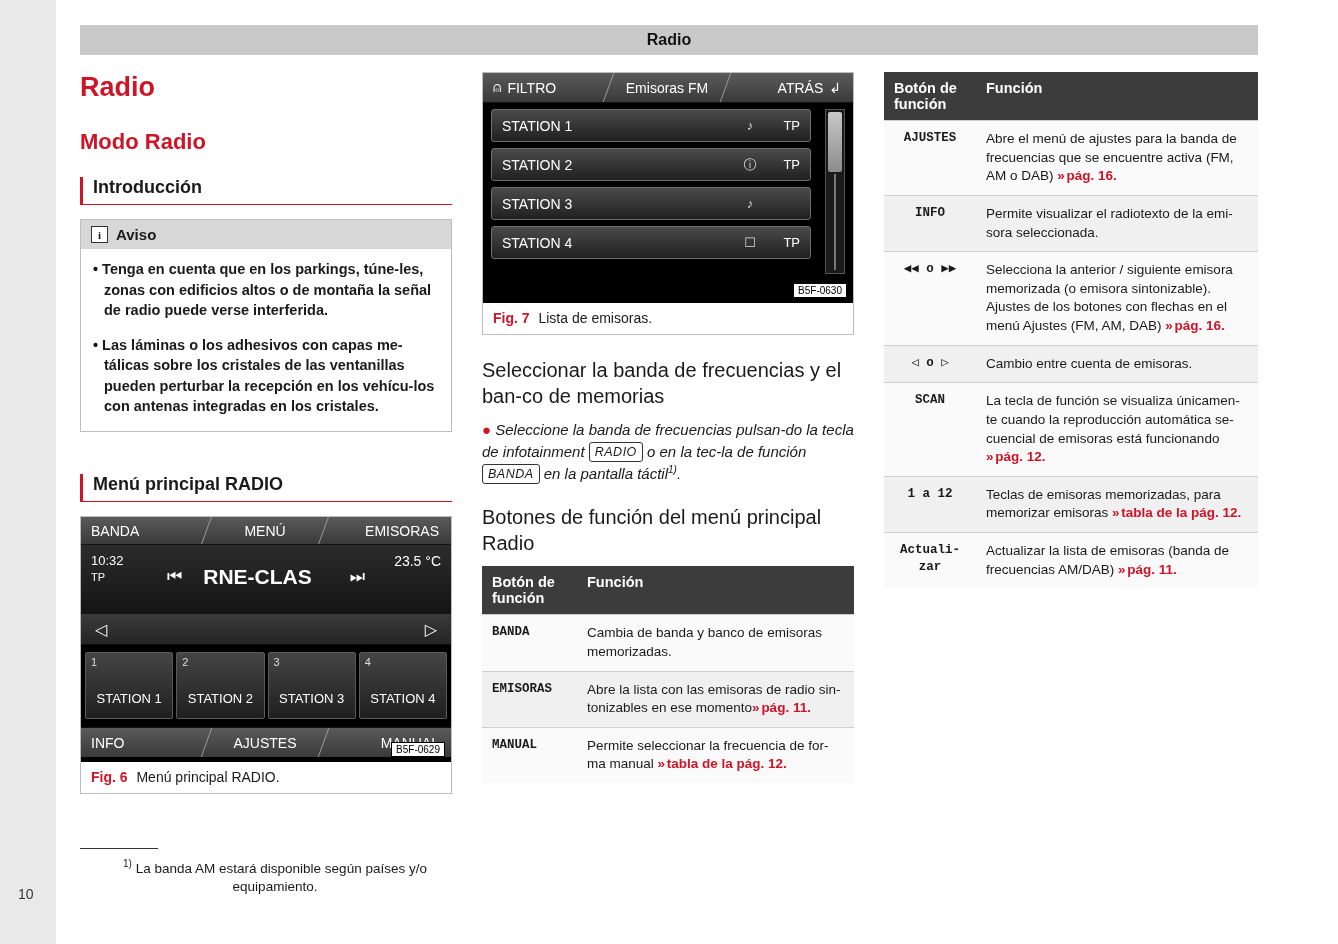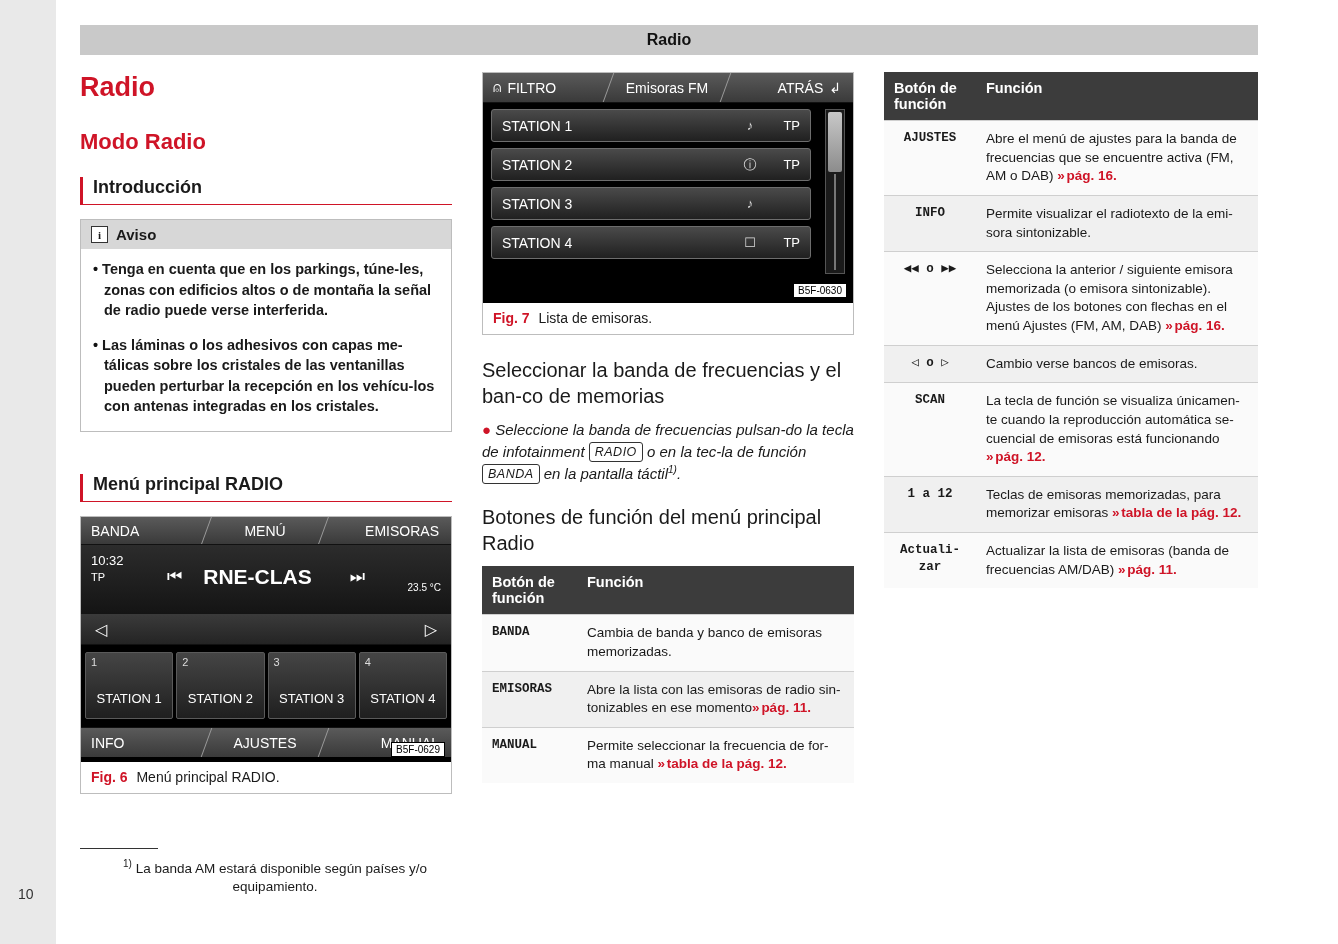--- a/index.html
+++ b/index.html
@@ -125,21 +125,21 @@
   .s6-sep {
     width: 1px; background: #9a9a9a; transform: skewX(-20deg);
   }
   .s6-main {
     height: 70px; position: relative;
     background: linear-gradient(#2c2c2c,#141414);
     border-bottom: 1px solid #3a3a3a;
   }
   .s6-clock { position: absolute; left: 10px; top: 8px; font-size: 13px; }
   .s6-tp    { position: absolute; left: 10px; top: 26px; font-size: 11px; }
-  .s6-temp  { position: absolute; right: 10px; top: 8px; font-size: 10px; margin-top: 29px; }
+  .s6-temp  { position: absolute; right: 10px; top: 8px; font-size: 14px; }
   .s6-station {
     position: absolute; left: 0; right: 17px; top: 20px;
     text-align: center; font-size: 21px; font-weight: bold;
   }
   .s6-prev { position: absolute; left: 86px; top: 22px; font-size: 17px; }
   .s6-next { position: absolute; right: 86px; top: 22px; font-size: 17px; }
   .s6-arrowbar {
     height: 30px; position: relative;
     background: linear-gradient(#3a3a3a,#242424);
     border-bottom: 1px solid #111;
@@ -473,29 +473,29 @@
           <th>Función</th>
         </tr>
       </thead>
       <tbody>
         <tr>
           <td class="c1">AJUSTES</td>
           <td><span>Abre el menú de ajustes para la banda de frecuencias que se encuentre activa (FM, AM o DAB)</span> <span class="chev">»&nbsp;</span><span class="red">pág. 16.</span></td>
         </tr>
         <tr>
           <td class="c1">INFO</td>
-          <td><span>Permite visualizar el radiotexto de la emi-sora sintonizable.</span></td>
+          <td><span>Permite visualizar el radiotexto de la emi-sora seleccionada.</span></td>
         </tr>
         <tr>
           <td class="c1 icon-lg">◀◀ o ▶▶</td>
           <td><span>Selecciona la anterior / siguiente emisora memorizada (o emisora sintonizable). Ajustes de los botones con flechas en el menú Ajustes (FM, AM, DAB)</span> <span class="chev">»&nbsp;</span><span class="red">pág. 16.</span></td>
         </tr>
         <tr>
           <td class="c1 icon-lg">◁ o ▷</td>
-          <td><span>Cambio verse bancos de emisoras.</span></td>
+          <td><span>Cambio entre cuenta de emisoras.</span></td>
         </tr>
         <tr>
           <td class="c1">SCAN</td>
           <td><span>La tecla de función se visualiza únicamen-te cuando la reproducción automática se-cuencial de emisoras está funcionando</span> <span class="chev">»&nbsp;</span><span class="red">pág. 12.</span></td>
         </tr>
         <tr>
           <td class="c1">1 a 12</td>
           <td><span>Teclas de emisoras memorizadas, para memorizar emisoras</span> <span class="chev">»&nbsp;</span><span class="red">tabla de la pág. 12.</span></td>
         </tr>
         <tr>

